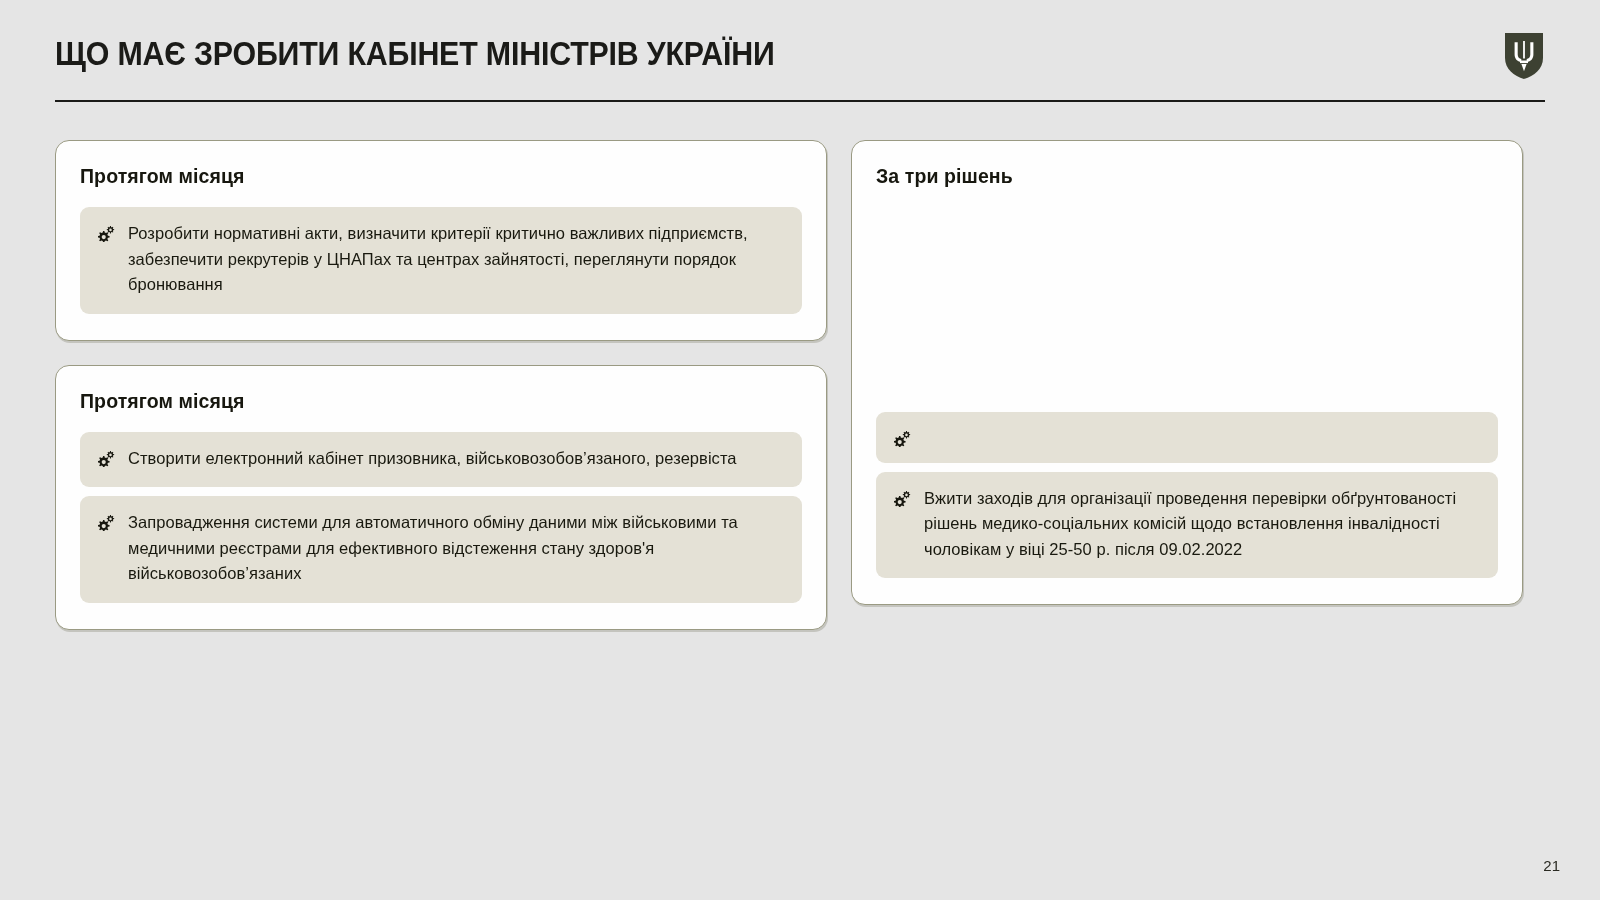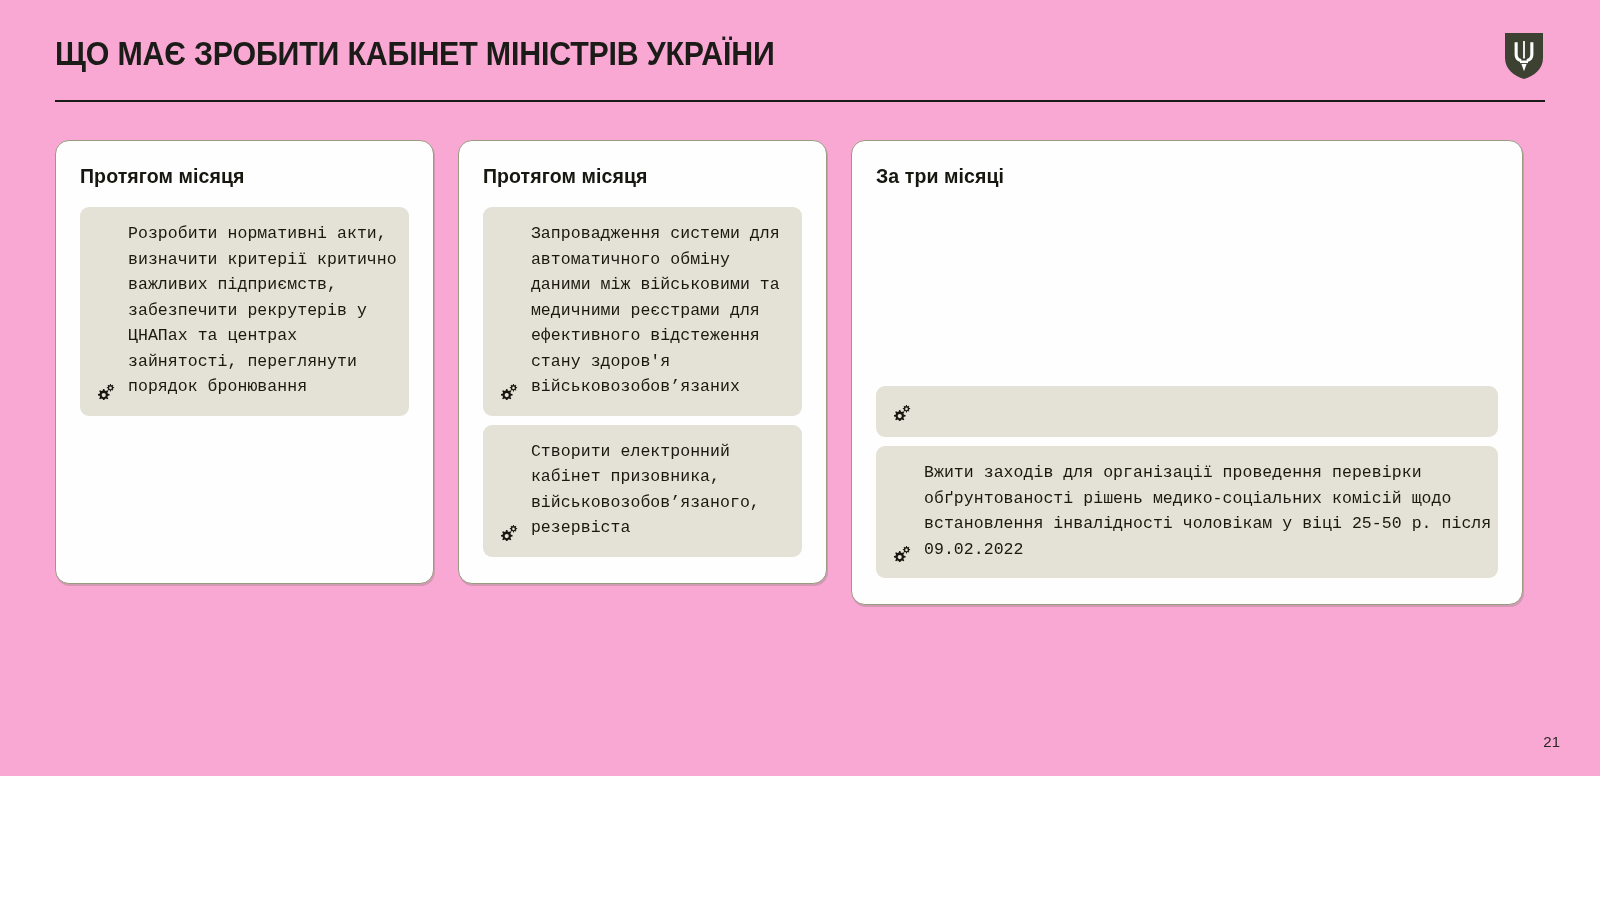--- a/index.html
+++ b/index.html
@@ -12,22 +12,22 @@
     height: 900px;
     background: #ffffff;
     font-family: "Liberation Sans", "DejaVu Sans", sans-serif;
     color: #1a1a1a;
     overflow: hidden;
   }
 
   .slide {
     position: relative;
     width: 1600px;
-    height: 776px;
-    background: #f9a8d4;
+    height: 900px;
+    background: #e5e5e5;
     box-sizing: border-box;
   }
 
   
   .header {
     position: absolute;
     left: 55px;
     top: 34px;
     right: 55px;
     height: 66px;
@@ -67,21 +67,21 @@
     position: absolute;
     left: 55px;
     top: 140px;
     width: 1468px;
     display: flex;
     gap: 24px;
     align-items: flex-start;
   }
   .column {
     display: flex;
-    flex-direction: row;
+    flex-direction: column;
     gap: 24px;
     width: 772px;
     flex: 0 0 auto;
   }
   .column.right { width: 672px; }
 
   .card {
     border: 1.6px solid #9a9a83;
     border-radius: 14px;
     background: #fefefe;
@@ -108,24 +108,23 @@
     display: flex;
     flex-direction: column;
     gap: 9px;
   }
 
   .item {
     background: #e4e1d6;
     border-radius: 9px;
     padding: 14px 4px 16px 18px;
     display: flex;
-    align-items: flex-end;
+    align-items: flex-start;
     gap: 13px;
     box-sizing: border-box;
-    font-family: Liberation Mono, monospace;
   }
   .item-icon {
     flex: 0 0 auto;
     width: 17px;
     height: 17px;
     margin-top: 4px;
     display: block;
   }
   .item-text {
     font-size: 16.5px;
@@ -195,46 +194,46 @@
             <span class="item-icon">
               <svg viewBox="0 0 20 20" width="17" height="17" aria-hidden="true">
                 <g fill="#17170f">
                   <path d="M14.2 1.2 l0.95 0 0.28 1.22 0.95 0.4 1.03 -0.69 0.67 0.67 -0.69 1.03 0.4 0.95 1.22 0.28 0 0.95 -1.22 0.28 -0.4 0.95 0.69 1.03 -0.67 0.67 -1.03 -0.69 -0.95 0.4 -0.28 1.22 -0.95 0 -0.28 -1.22 -0.95 -0.4 -1.03 0.69 -0.67 -0.67 0.69 -1.03 -0.4 -0.95 -1.22 -0.28 0 -0.95 1.22 -0.28 0.4 -0.95 -0.69 -1.03 0.67 -0.67 1.03 0.69 0.95 -0.4 z"></path>
                   <circle cx="14.68" cy="5.8" r="1.55" fill="#e4e1d6"></circle>
                   <path d="M6.0 7.0 l1.5 0 0.45 1.9 1.5 0.63 1.62 -1.08 1.06 1.06 -1.08 1.62 0.63 1.5 1.9 0.45 0 1.5 -1.9 0.45 -0.63 1.5 1.08 1.62 -1.06 1.06 -1.62 -1.08 -1.5 0.63 -0.45 1.9 -1.5 0 -0.45 -1.9 -1.5 -0.63 -1.62 1.08 -1.06 -1.06 1.08 -1.62 -0.63 -1.5 -1.9 -0.45 0 -1.5 1.9 -0.45 0.63 -1.5 -1.08 -1.62 1.06 -1.06 1.62 1.08 1.5 -0.63 z"></path>
                   <circle cx="6.75" cy="14.25" r="2.45" fill="#e4e1d6"></circle>
                 </g>
               </svg>
             </span>
+            <span class="item-text">Створити електронний кабінет призовника, військовозобов’язаного, резервіста</span>
+          </div>
+
+          <div class="item">
+            <span class="item-icon">
+              <svg viewBox="0 0 20 20" width="17" height="17" aria-hidden="true">
+                <g fill="#17170f">
+                  <path d="M14.2 1.2 l0.95 0 0.28 1.22 0.95 0.4 1.03 -0.69 0.67 0.67 -0.69 1.03 0.4 0.95 1.22 0.28 0 0.95 -1.22 0.28 -0.4 0.95 0.69 1.03 -0.67 0.67 -1.03 -0.69 -0.95 0.4 -0.28 1.22 -0.95 0 -0.28 -1.22 -0.95 -0.4 -1.03 0.69 -0.67 -0.67 0.69 -1.03 -0.4 -0.95 -1.22 -0.28 0 -0.95 1.22 -0.28 0.4 -0.95 -0.69 -1.03 0.67 -0.67 1.03 0.69 0.95 -0.4 z"></path>
+                  <circle cx="14.68" cy="5.8" r="1.55" fill="#e4e1d6"></circle>
+                  <path d="M6.0 7.0 l1.5 0 0.45 1.9 1.5 0.63 1.62 -1.08 1.06 1.06 -1.08 1.62 0.63 1.5 1.9 0.45 0 1.5 -1.9 0.45 -0.63 1.5 1.08 1.62 -1.06 1.06 -1.62 -1.08 -1.5 0.63 -0.45 1.9 -1.5 0 -0.45 -1.9 -1.5 -0.63 -1.62 1.08 -1.06 -1.06 1.08 -1.62 -0.63 -1.5 -1.9 -0.45 0 -1.5 1.9 -0.45 0.63 -1.5 -1.08 -1.62 1.06 -1.06 1.62 1.08 1.5 -0.63 z"></path>
+                  <circle cx="6.75" cy="14.25" r="2.45" fill="#e4e1d6"></circle>
+                </g>
+              </svg>
+            </span>
             <span class="item-text">Запровадження системи для автоматичного обміну даними між військовими та медичними реєстрами для ефективного відстеження стану здоров'я військовозобов’язаних</span>
-          </div>
-
-          <div class="item">
-            <span class="item-icon">
-              <svg viewBox="0 0 20 20" width="17" height="17" aria-hidden="true">
-                <g fill="#17170f">
-                  <path d="M14.2 1.2 l0.95 0 0.28 1.22 0.95 0.4 1.03 -0.69 0.67 0.67 -0.69 1.03 0.4 0.95 1.22 0.28 0 0.95 -1.22 0.28 -0.4 0.95 0.69 1.03 -0.67 0.67 -1.03 -0.69 -0.95 0.4 -0.28 1.22 -0.95 0 -0.28 -1.22 -0.95 -0.4 -1.03 0.69 -0.67 -0.67 0.69 -1.03 -0.4 -0.95 -1.22 -0.28 0 -0.95 1.22 -0.28 0.4 -0.95 -0.69 -1.03 0.67 -0.67 1.03 0.69 0.95 -0.4 z"></path>
-                  <circle cx="14.68" cy="5.8" r="1.55" fill="#e4e1d6"></circle>
-                  <path d="M6.0 7.0 l1.5 0 0.45 1.9 1.5 0.63 1.62 -1.08 1.06 1.06 -1.08 1.62 0.63 1.5 1.9 0.45 0 1.5 -1.9 0.45 -0.63 1.5 1.08 1.62 -1.06 1.06 -1.62 -1.08 -1.5 0.63 -0.45 1.9 -1.5 0 -0.45 -1.9 -1.5 -0.63 -1.62 1.08 -1.06 -1.06 1.08 -1.62 -0.63 -1.5 -1.9 -0.45 0 -1.5 1.9 -0.45 0.63 -1.5 -1.08 -1.62 1.06 -1.06 1.62 1.08 1.5 -0.63 z"></path>
-                  <circle cx="6.75" cy="14.25" r="2.45" fill="#e4e1d6"></circle>
-                </g>
-              </svg>
-            </span>
-            <span class="item-text">Створити електронний кабінет призовника, військовозобов’язаного, резервіста</span>
           </div>
 
         </div>
       </div>
 
     </div>
 
     <div class="column right">
 
       <div class="card tall-right">
-        <div class="card-title">За три місяці</div>
+        <div class="card-title">За три рішень</div>
 
         <div class="card-spacer"></div>
 
         <div class="items">
 
           <div class="item">
             <span class="item-icon">
               <svg viewBox="0 0 20 20" width="17" height="17" aria-hidden="true">
                 <g fill="#17170f">
                   <path d="M14.2 1.2 l0.95 0 0.28 1.22 0.95 0.4 1.03 -0.69 0.67 0.67 -0.69 1.03 0.4 0.95 1.22 0.28 0 0.95 -1.22 0.28 -0.4 0.95 0.69 1.03 -0.67 0.67 -1.03 -0.69 -0.95 0.4 -0.28 1.22 -0.95 0 -0.28 -1.22 -0.95 -0.4 -1.03 0.69 -0.67 -0.67 0.69 -1.03 -0.4 -0.95 -1.22 -0.28 0 -0.95 1.22 -0.28 0.4 -0.95 -0.69 -1.03 0.67 -0.67 1.03 0.69 0.95 -0.4 z"></path>

